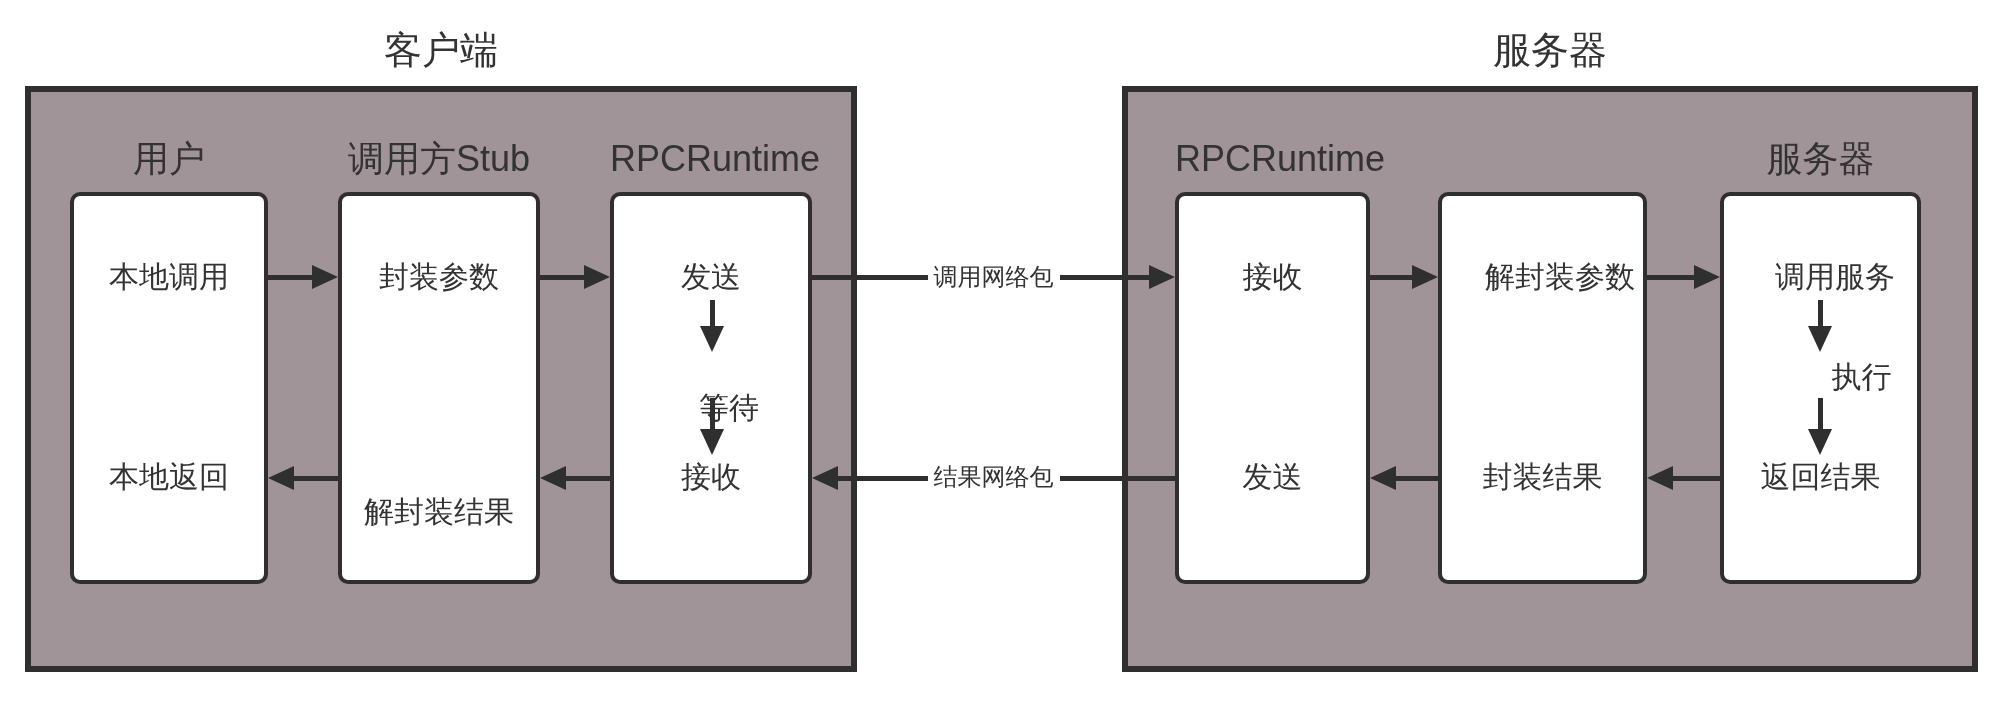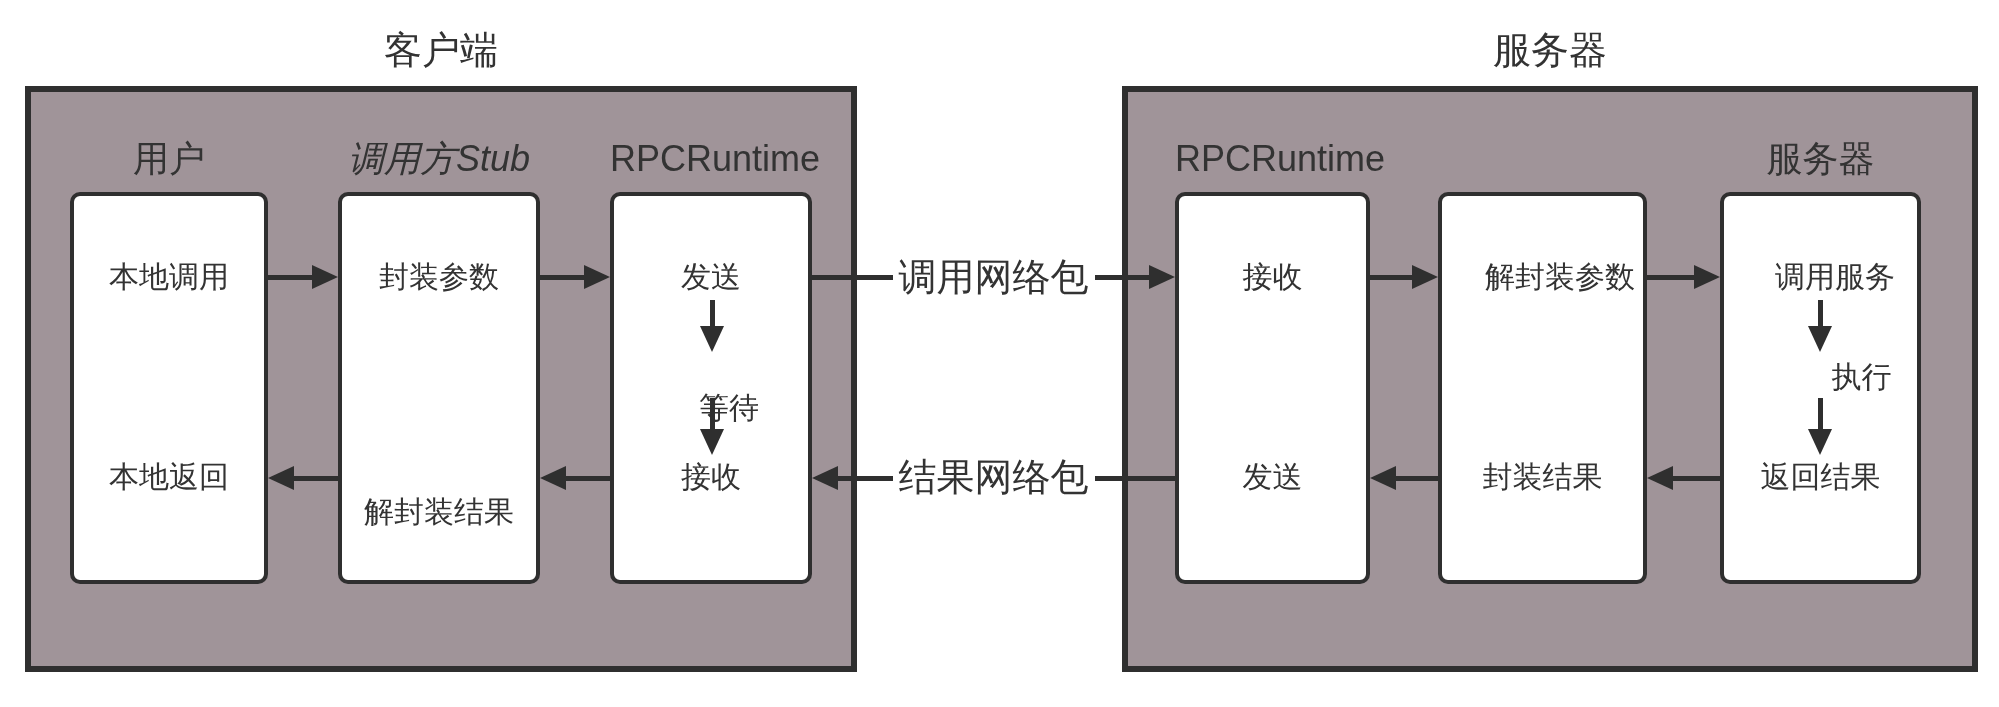--- a/index.html
+++ b/index.html
@@ -51,37 +51,37 @@
   .arr.h.l .hd{position:absolute;left:0;top:0;width:0;height:0;
     border-top:12px solid transparent;border-bottom:12px solid transparent;
     border-right:26px solid var(--line);}
   .arr.v{width:24px;}
   .arr.v .ln{position:absolute;left:10px;width:5px;top:0;bottom:20px;background:var(--line);}
   .arr.v .hd{position:absolute;bottom:0;left:0;width:0;height:0;
     border-left:12px solid transparent;border-right:12px solid transparent;
     border-top:26px solid var(--line);}
   .net-label{
     position:absolute;height:40px;line-height:40px;width:363px;left:812px;
-    text-align:center;font-size:38px;color:var(--text);white-space:nowrap;
+    text-align:center;font-size:24px;color:var(--text);white-space:nowrap;
   }
   .net-label span{background:var(--canvas);padding:0 6px;display:inline-block;height:40px;}
 </style>
 </head>
 <body>
 
 <div class="stage">
 
   <div class="group-title" style="left:25px;width:832px;">客户端</div>
   <div class="group-title" style="left:1122px;width:856px;">服务器</div>
 
   <div class="panel" style="left:25px;width:832px;"></div>
   <div class="panel" style="left:1122px;width:856px;"></div>
 
   <div class="col-label" style="left:70px;width:198px;">用户</div>
-  <div class="col-label" style="left:338px;width:202px;font-style:italic;">调用方Stub</div>
+  <div class="col-label" style="left:338px;width:202px;">调用方Stub</div>
   <div class="col-label" style="left:610px;width:202px;">RPCRuntime</div>
   <div class="col-label" style="left:1175px;width:195px;">RPCRuntime</div>
   <div class="col-label" style="left:1720px;width:201px;">服务器</div>
 
   <div class="node-box" style="left:70px;width:198px;"></div>
   <div class="node-box" style="left:338px;width:202px;"></div>
   <div class="node-box" style="left:610px;width:202px;"></div>
   <div class="node-box" style="left:1175px;width:195px;"></div>
   <div class="node-box" style="left:1438px;width:209px;"></div>
   <div class="node-box" style="left:1720px;width:201px;"></div>

